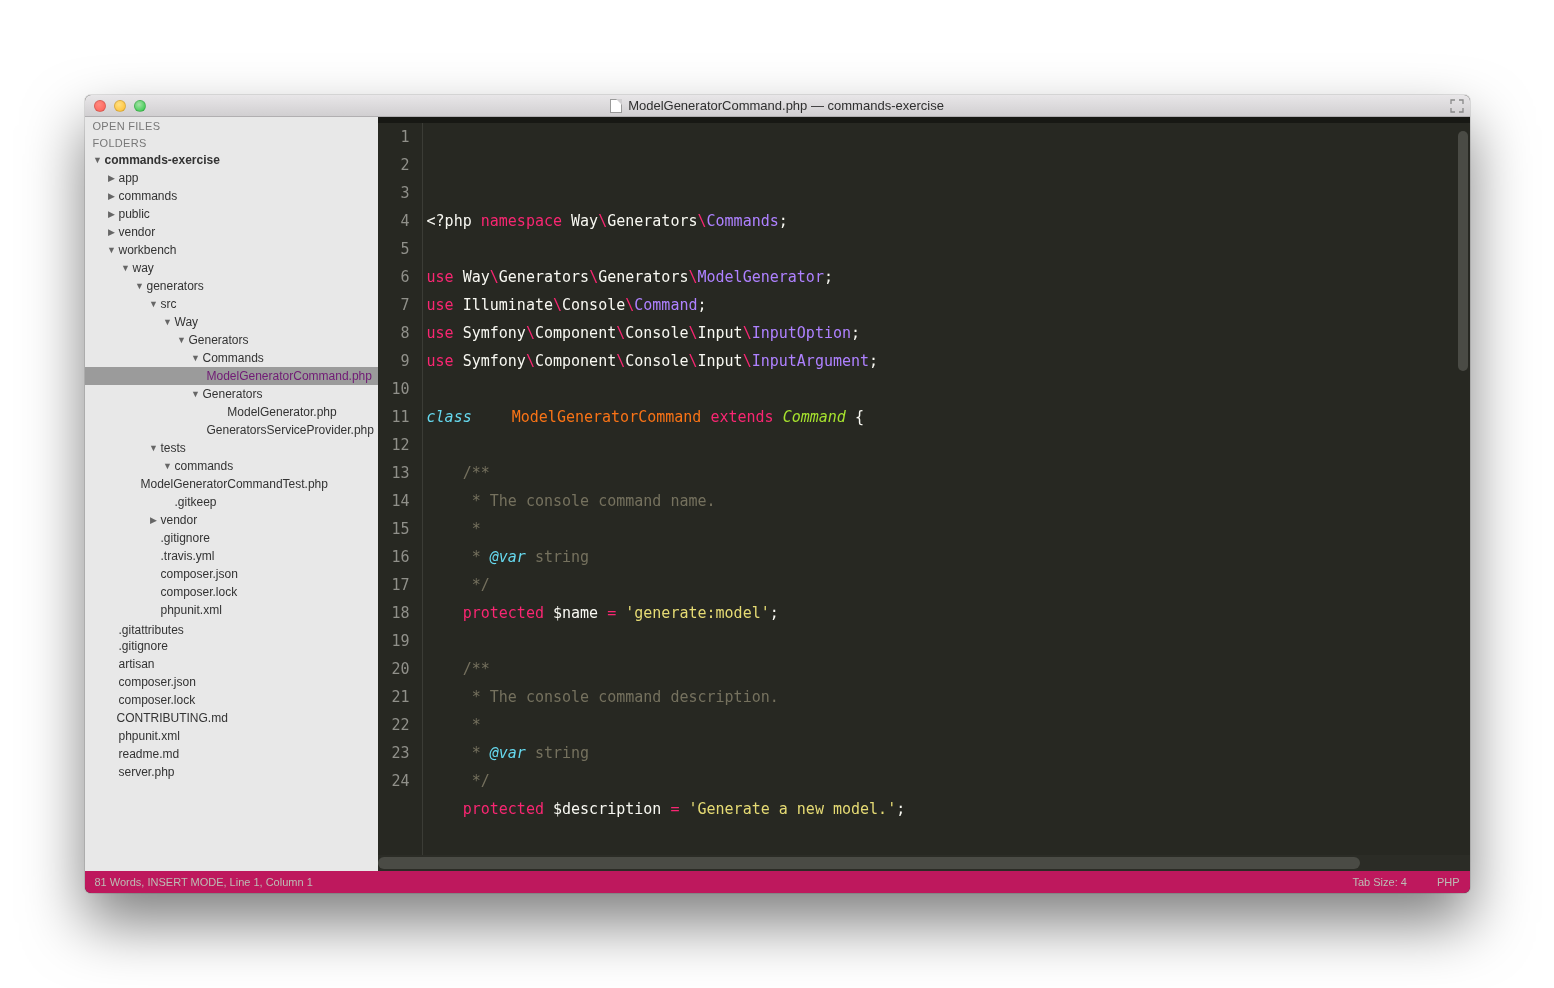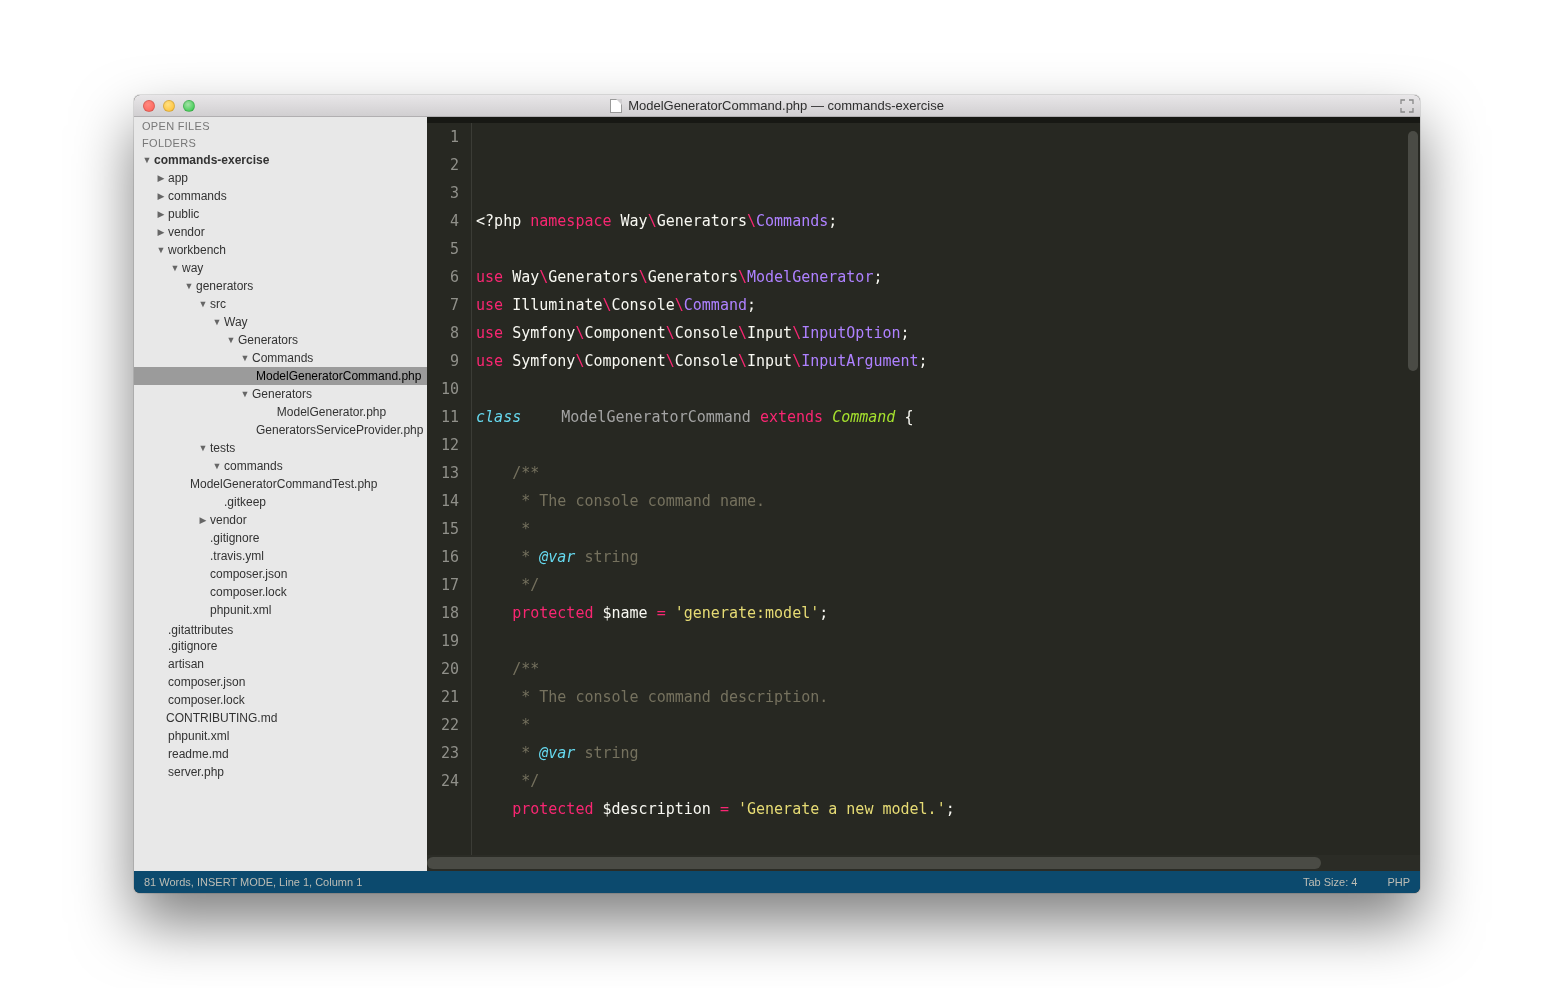--- a/index.html
+++ b/index.html
@@ -6,21 +6,21 @@
 body {
   background: #fff;
   font-family: -apple-system, "Helvetica Neue", Arial, sans-serif;
   display: flex;
   align-items: center;
   justify-content: center;
   height: 988px;
   width: 1554px;
 }
 .window {
-  width: 1286px;
+  width: 1385px;
   height: 798px;
   background: #272822;
   border-radius: 6px;
   box-shadow: 0 30px 60px rgba(0,0,0,0.5), 0 0 0 1px rgba(0,0,0,0.1);
   display: flex;
   flex-direction: column;
   overflow: hidden;
 }
 .titlebar {
   height: 22px;
@@ -112,21 +112,21 @@
   margin-right: 2px;
 }
 .tree-row .label {
   color: #333;
 }
 .tree-row.bold .label { font-weight: 600; }
 .tree-row.selected {
   background: #9b9b9b;
   color: #fff;
 }
-.tree-row.selected .label, .tree-row.selected .arrow { color: #000000; }
+.tree-row.selected .label, .tree-row.selected .arrow { color: #701a75; }
 .editor {
   flex: 1;
   display: flex;
   flex-direction: column;
   background: #272822;
   min-width: 0;
   position: relative;
 }
 .editor-top {
   height: 6px;
@@ -153,21 +153,21 @@
   padding-left: 4px;
   color: #f8f8f2;
   white-space: pre;
   overflow: hidden;
   position: relative;
 }
 .code .line { height: 28px; }
 .k-red { color: #f92672; }
 .k-purple { color: #ae81ff; }
 .k-blue-i { color: #66d9ef; font-style: italic; }
-.k-green { color: #a3a3a3; padding-left: 31px; }
+.k-green { color: #f97316; padding-left: 31px; }
 .k-green-i { color: #a6e22e; font-style: italic; }
 .k-yellow { color: #e6db74; }
 .k-gray { color: #75715e; }
 .k-white { color: #f8f8f2; }
 .k-keydoc { color: #66d9ef; font-style: italic; }
 .hscroll {
   height: 16px;
   background: #2b2c26;
   position: relative;
 }
@@ -183,21 +183,21 @@
   position: absolute;
   right: 2px;
   top: 8px;
   width: 10px;
   height: 240px;
   background: #4a4b45;
   border-radius: 5px;
 }
 .statusbar {
   height: 22px;
-  background: #0c4a6e;
+  background: #be185d;
   color: #bdbdb5;
   font-size: 11px;
   display: flex;
   align-items: center;
   justify-content: space-between;
   padding: 0 10px;
 }
 .statusbar .right {
   display: flex;
   gap: 30px;

